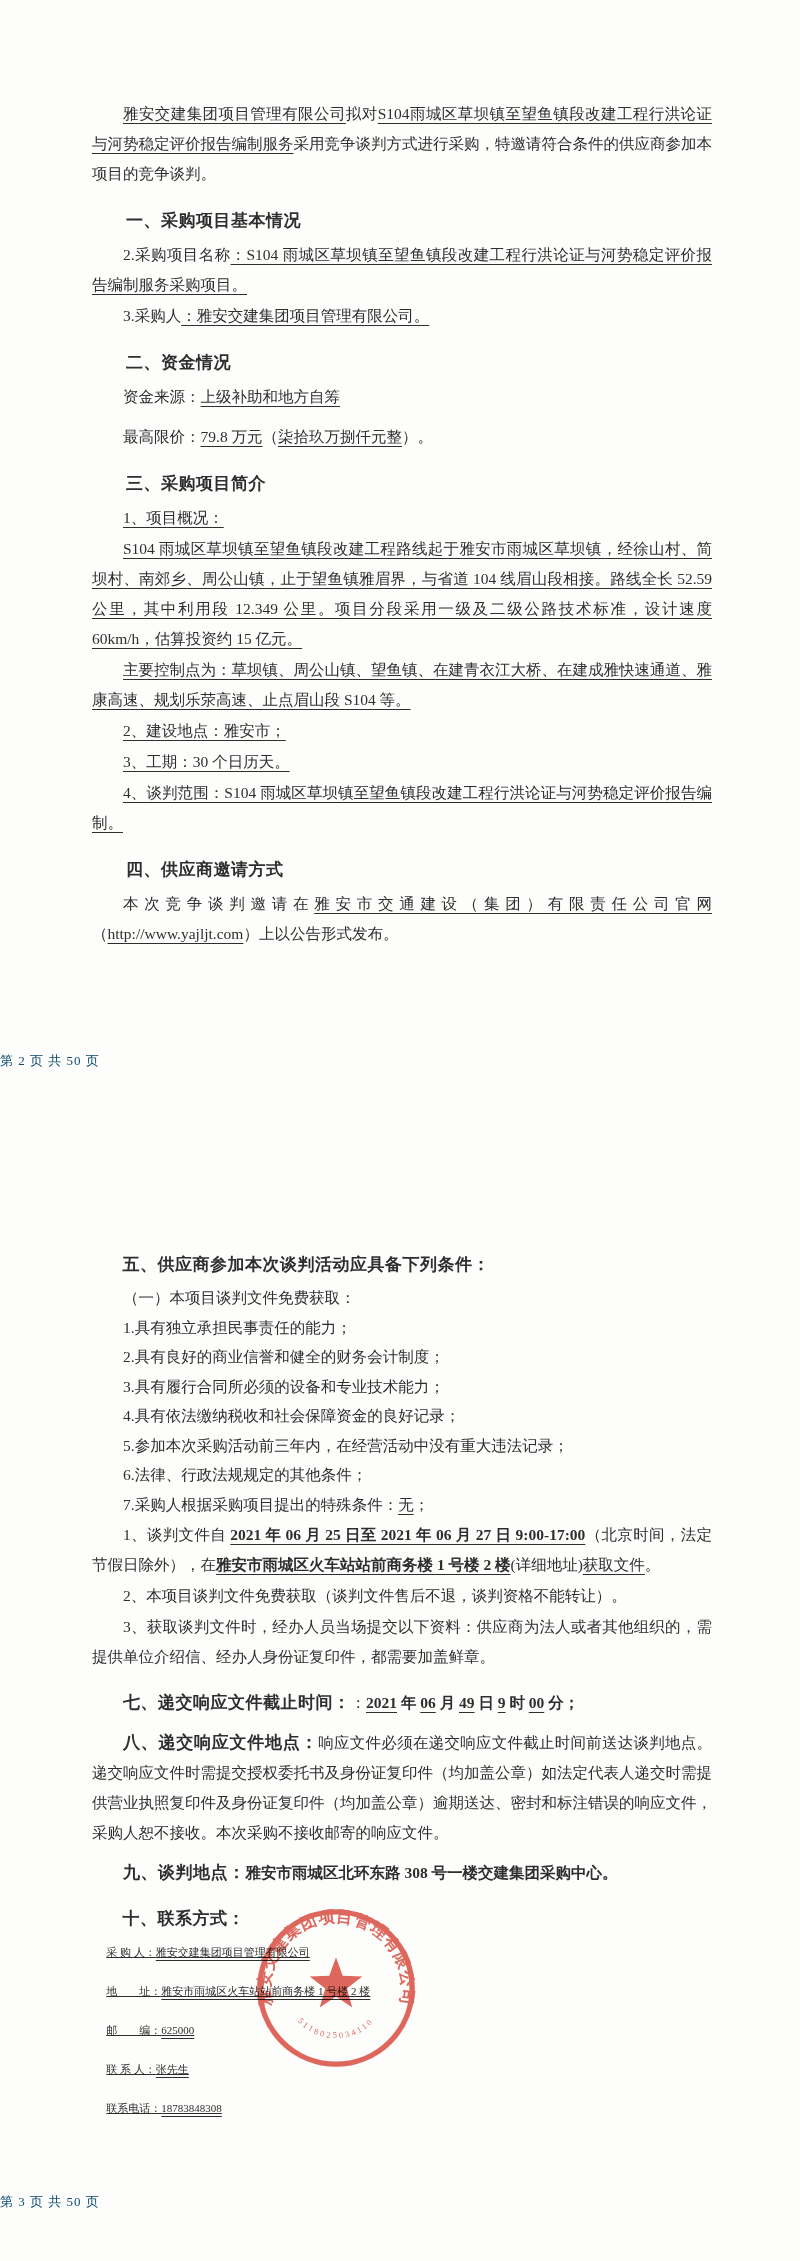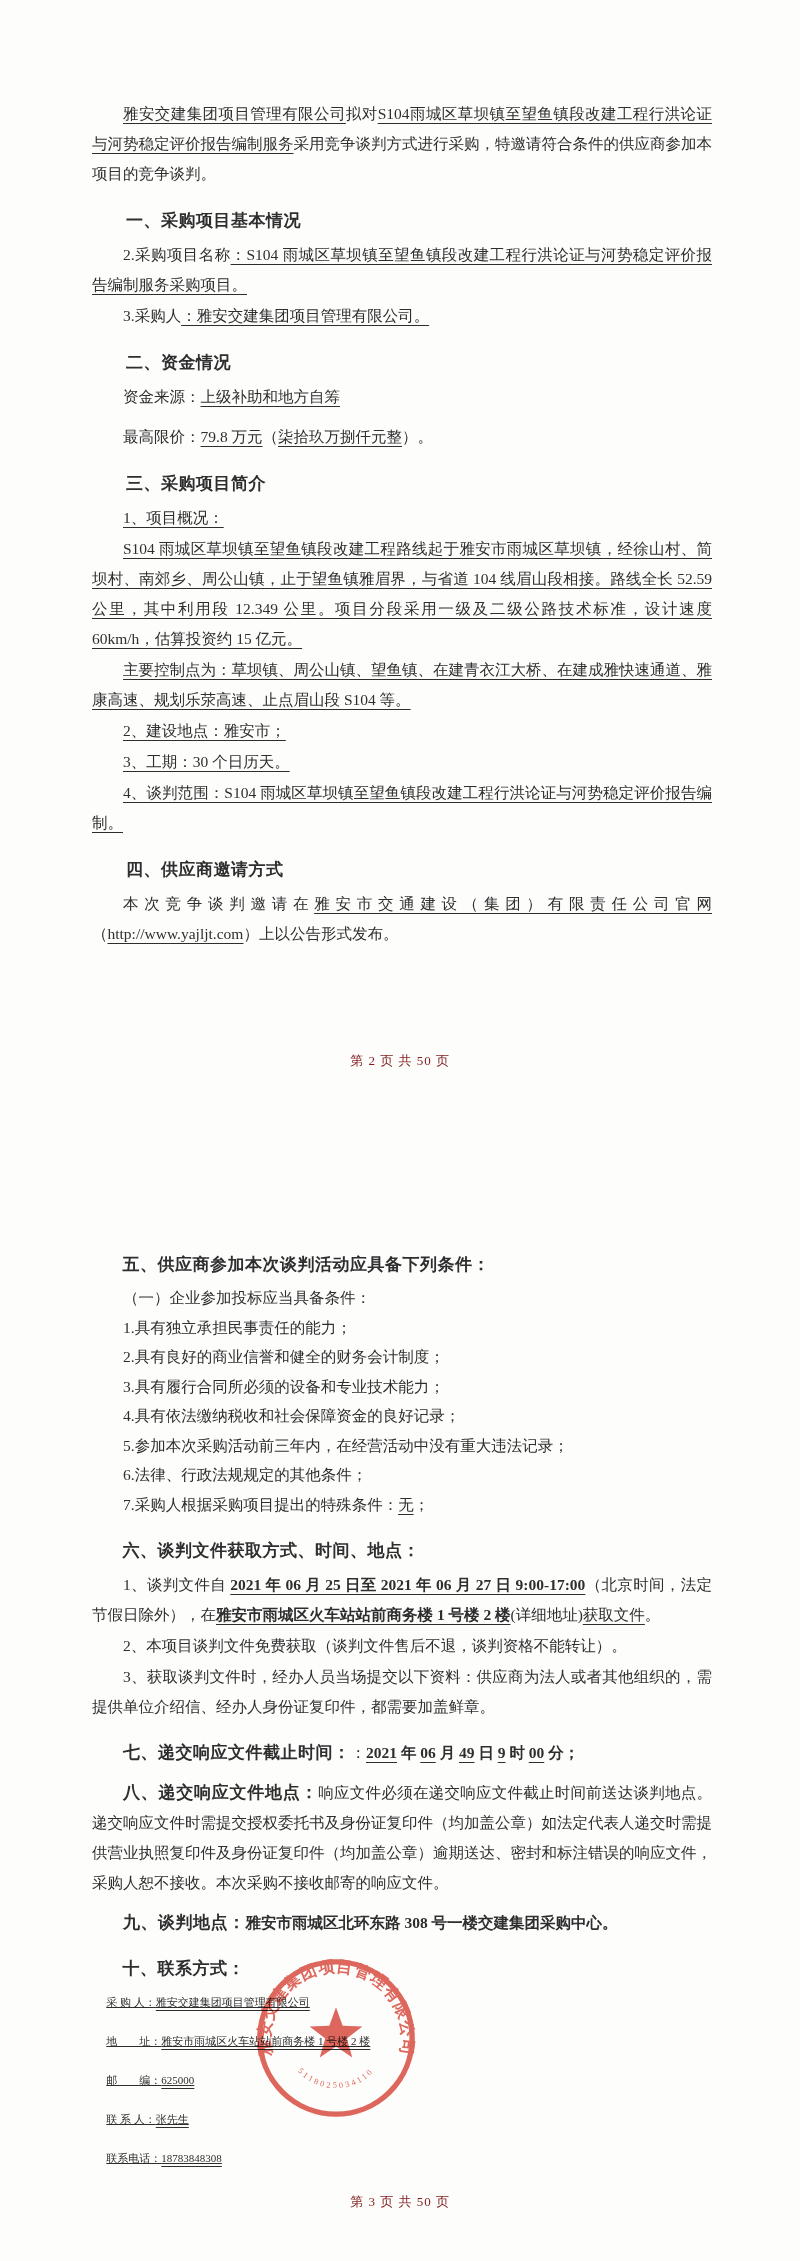--- a/index.html
+++ b/index.html
@@ -44,23 +44,23 @@
     letter-spacing: 0.5px;
   }
   .seg-u { text-decoration: underline; text-underline-offset: 4px; text-decoration-thickness: 1px; }
   .seg-b { font-weight: 700; }
   .seg-bu { font-weight: 700; text-decoration: underline; text-underline-offset: 4px; text-decoration-thickness: 1px; }
   .seg-h { font-weight: 700; font-size: 17px; letter-spacing: 0.5px; }
 
   .page-footer {
     position: absolute;
     left: 0; right: 0;
-    text-align: center;
+    text-align: left;
     font-size: 13px;
-    color: #7f1d1d;
+    color: #0c4a6e;
     letter-spacing: 1px;
   }
   .page-2 .page-footer { top: 1052px; }
   .page-3 .page-footer { top: 1053px; }
 
   .contact-wrap { position: relative; margin-top: 10px; }
   .contact-row {
     font-size: 11px;
     line-height: 24px;
     margin: 0 0 15px 0;
@@ -114,30 +114,29 @@
     <p class="body indent"><span class="seg-u">4、谈判范围：S104 雨城区草坝镇至望鱼镇段改建工程行洪论证与河势稳定评价报告编制。</span></p>
 
     <h2 class="h">四、供应商邀请方式</h2>
     <p class="body indent"><span>本次竞争谈判邀请在</span><span class="seg-u">雅安市交通建设（集团）有限责任公司官网</span><span>（</span><span class="seg-u">http://www.yajljt.com</span><span>）上以公告形式发布。</span></p>
 
     <div class="page-footer">第 2 页 共 50 页</div>
   </section>
 
   <section class="page page-3">
     <h2 class="h" style="padding-left:1.8em; margin-top:0;">五、供应商参加本次谈判活动应具备下列条件：</h2>
-    <p class="body tight indent"><span>（一）企业参加投标应当具备条件：</span></p>
+    <p class="body tight indent"><span>（一）本项目谈判文件免费获取：</span></p>
     <p class="body tight indent"><span>1.具有独立承担民事责任的能力；</span></p>
     <p class="body tight indent"><span>2.具有良好的商业信誉和健全的财务会计制度；</span></p>
     <p class="body tight indent"><span>3.具有履行合同所必须的设备和专业技术能力；</span></p>
     <p class="body tight indent"><span>4.具有依法缴纳税收和社会保障资金的良好记录；</span></p>
     <p class="body tight indent"><span>5.参加本次采购活动前三年内，在经营活动中没有重大违法记录；</span></p>
     <p class="body tight indent"><span>6.法律、行政法规规定的其他条件；</span></p>
     <p class="body tight indent"><span>7.采购人根据采购项目提出的特殊条件：</span><span class="seg-u">无</span><span>；</span></p>
 
-    <h2 class="h" style="padding-left:1.8em;">六、谈判文件获取方式、时间、地点：</h2>
     <p class="body indent"><span>1、谈判文件自 </span><span class="seg-bu">2021 年 06 月 25 日至 2021 年 06 月 27 日 9:00-17:00</span><span>（北京时间，法定节假日除外），在</span><span class="seg-bu">雅安市雨城区火车站站前商务楼 1 号楼 2 楼</span><span>(详细地址)</span><span class="seg-u">获取文件</span><span>。</span></p>
     <p class="body indent"><span>2、本项目谈判文件免费获取（谈判文件售后不退，谈判资格不能转让）。</span></p>
     <p class="body indent"><span>3、获取谈判文件时，经办人员当场提交以下资料：供应商为法人或者其他组织的，需提供单位介绍信、经办人身份证复印件，都需要加盖鲜章。</span></p>
 
     <div class="gap14"></div>
     <p class="body indent"><span class="seg-h">七、递交响应文件截止时间：</span><span>：</span><span class="seg-bu">2021</span><span class="seg-b"> 年 </span><span class="seg-bu">06</span><span class="seg-b"> 月 </span><span class="seg-bu">49</span><span class="seg-b"> 日 </span><span class="seg-bu">9</span><span class="seg-b"> 时 </span><span class="seg-bu">00</span><span class="seg-b"> 分；</span></p>
 
     <div class="gap8"></div>
     <p class="body indent"><span class="seg-h">八、递交响应文件地点：</span><span>响应文件必须在递交响应文件截止时间前送达谈判地点。递交响应文件时需提交授权委托书及身份证复印件（均加盖公章）如法定代表人递交时需提供营业执照复印件及身份证复印件（均加盖公章）逾期送达、密封和标注错误的响应文件，采购人恕不接收。本次采购不接收邮寄的响应文件。</span></p>
 

